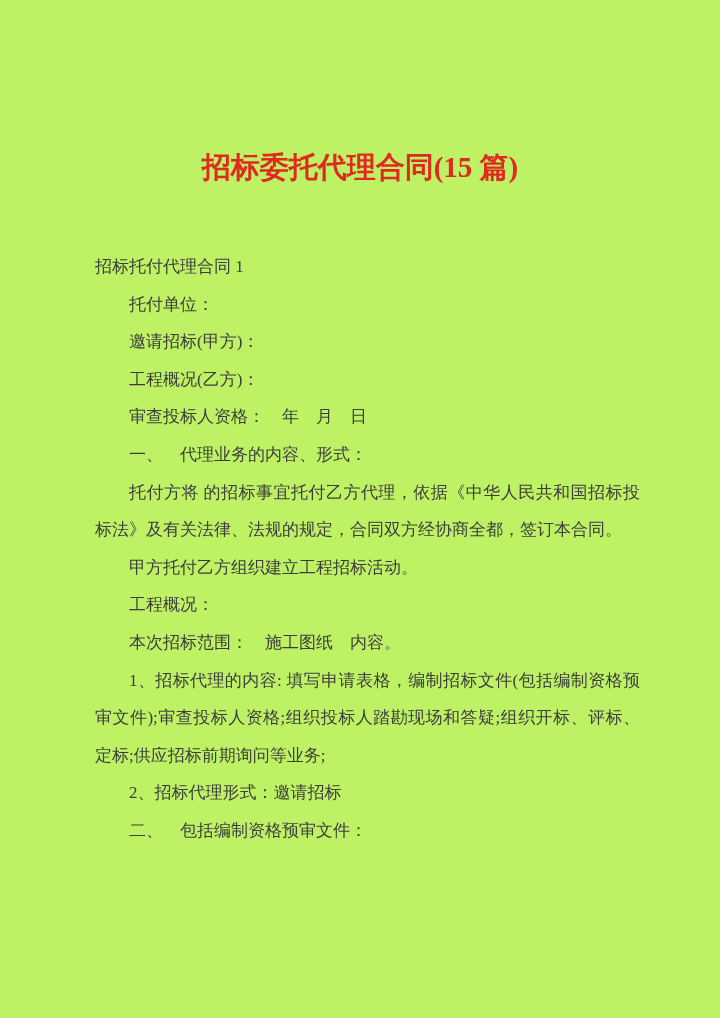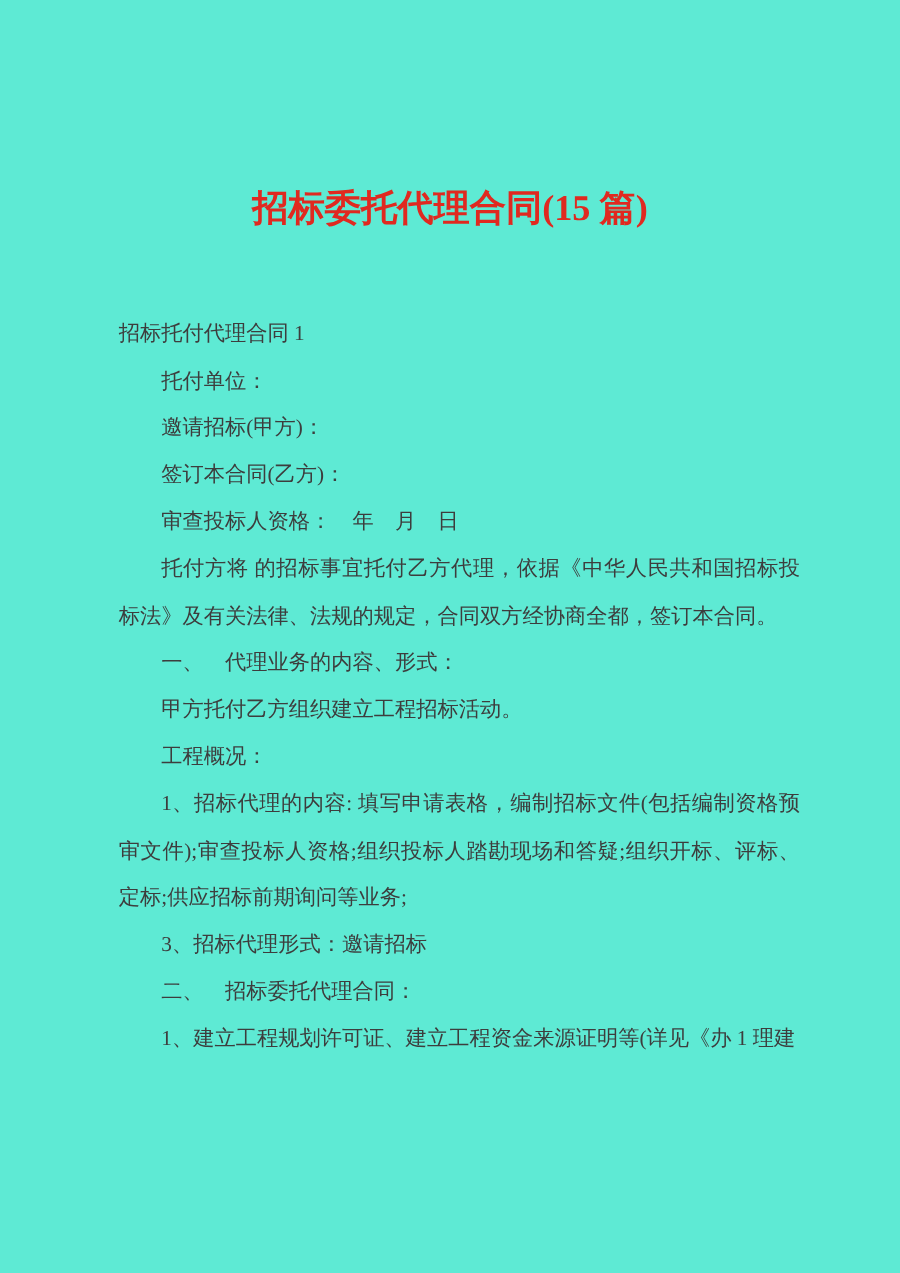--- a/index.html
+++ b/index.html
@@ -4,21 +4,21 @@
 <style>
   html, body {
     margin: 0;
     padding: 0;
     background: #ffffff;
   }
   .page {
     position: relative;
     width: 720px;
     height: 1018px;
-    background: #5eead4;
+    background: #bef264;
     overflow: hidden;
     font-family: "Liberation Serif", "DejaVu Serif", serif;
   }
   .doc-title {
     margin: 0;
     padding-top: 148px;
     text-align: center;
     font-size: 29px;
     line-height: 38px;
     font-weight: 700;
@@ -44,24 +44,24 @@
 </style>
 </head>
 <body>
 
 <div class="page">
   <h1 class="doc-title" style="color: rgb(224, 41, 32);">招标委托代理合同(15 篇)</h1>
   <div class="content" style="color: rgb(61, 61, 61);">
       <p class="para no-indent">招标托付代理合同 1</p>
       <p class="para">托付单位：</p>
       <p class="para">邀请招标(甲方)：</p>
-      <p class="para">签订本合同(乙方)：</p>
+      <p class="para">工程概况(乙方)：</p>
       <p class="para">审查投标人资格：　年　月　日</p>
+      <p class="para">一、　代理业务的内容、形式：</p>
       <p class="para">托付方将 的招标事宜托付乙方代理，依据《中华人民共和国招标投标法》及有关法律、法规的规定，合同双方经协商全都，签订本合同。</p>
-      <p class="para">一、　代理业务的内容、形式：</p>
       <p class="para">甲方托付乙方组织建立工程招标活动。</p>
       <p class="para">工程概况：</p>
+      <p class="para">本次招标范围：　施工图纸　内容。</p>
       <p class="para">1、招标代理的内容: 填写申请表格，编制招标文件(包括编制资格预审文件);审查投标人资格;组织投标人踏勘现场和答疑;组织开标、评标、定标;供应招标前期询问等业务;</p>
-      <p class="para">3、招标代理形式：邀请招标</p>
-      <p class="para">二、　招标委托代理合同：</p>
-      <p class="para clip">1、建立工程规划许可证、建立工程资金来源证明等(详见《办 1 理建</p>
+      <p class="para">2、招标代理形式：邀请招标</p>
+      <p class="para">二、　包括编制资格预审文件：</p>
     </div>
 </div>
 
 </body></html>

